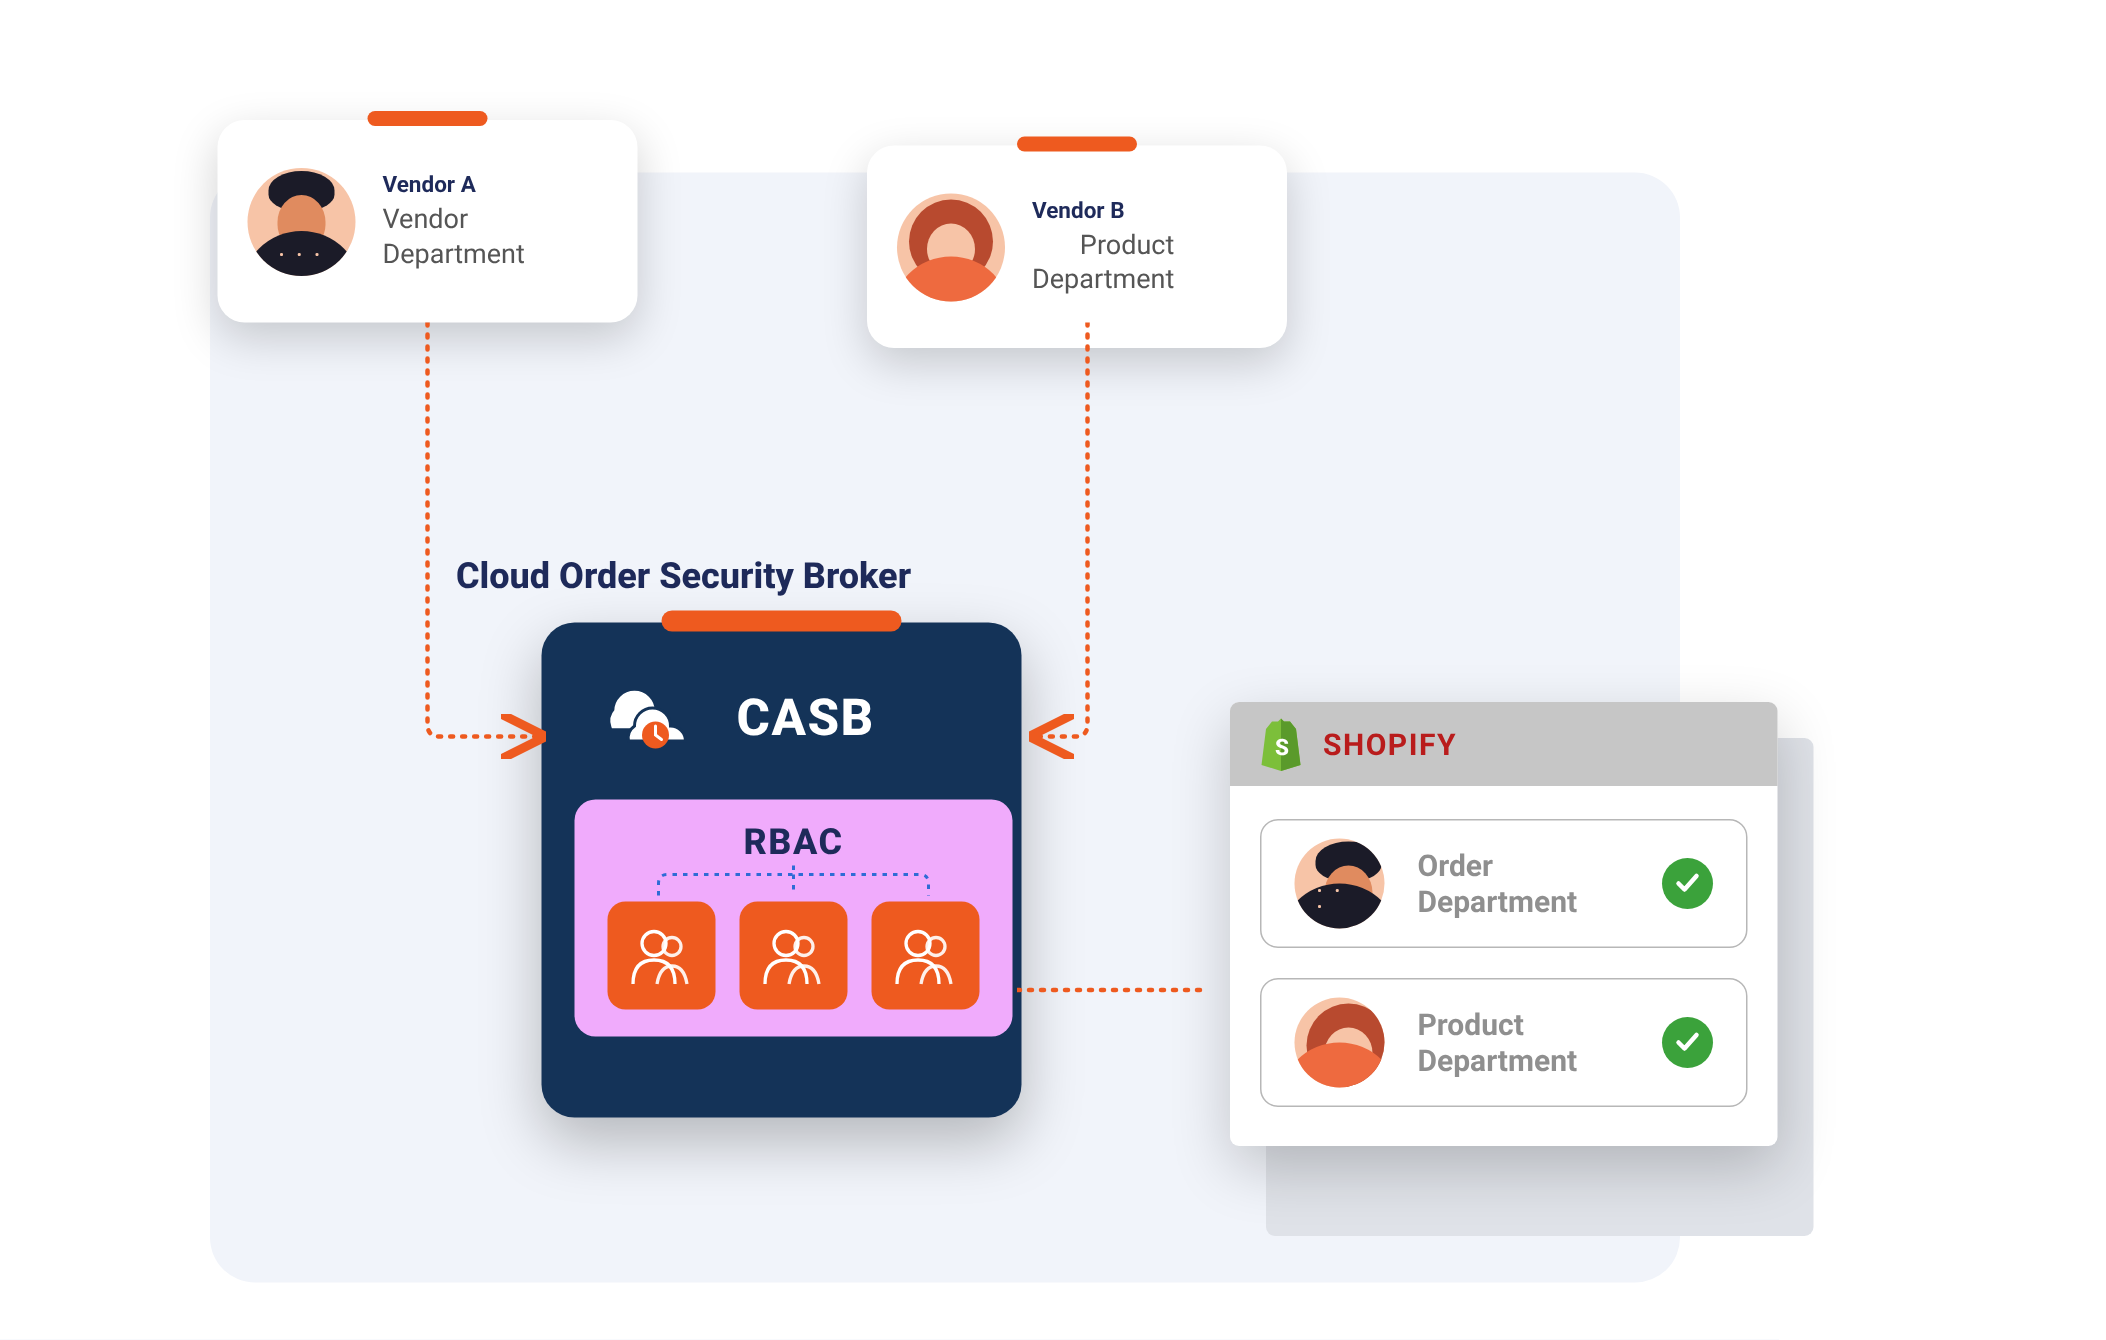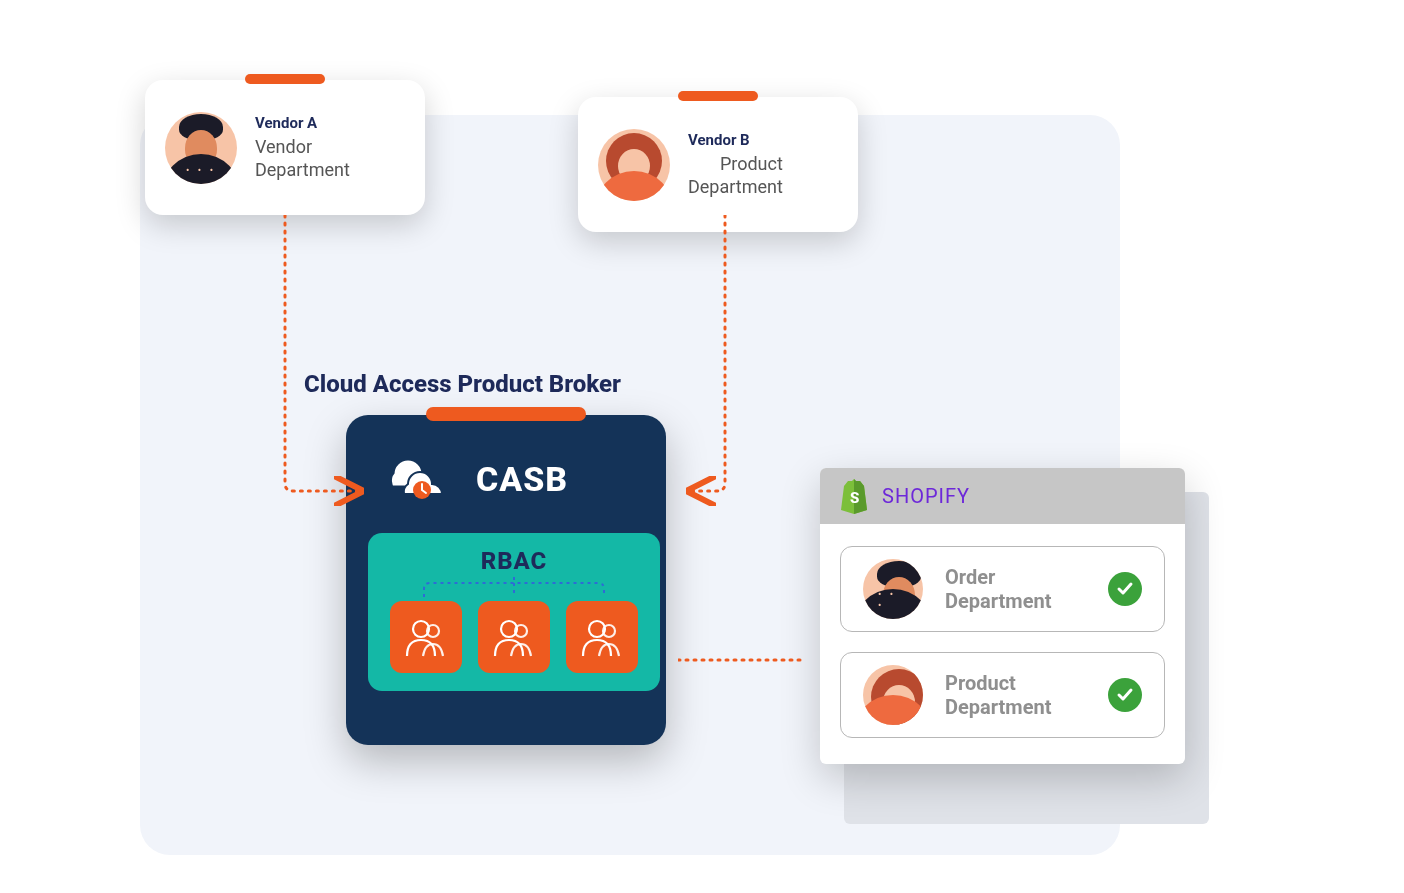--- a/index.html
+++ b/index.html
@@ -125,21 +125,21 @@
     width:80px; height:58px;
   }
   .casb-header .cloud svg { width:100%; height:100%; }
   .casb-header .label {
     font-size: 34px;
     font-weight: 800;
     letter-spacing: 1px;
   }
   .rbac-panel {
     margin: 10px 6px 0 22px;
-    background:#14b8a6;
+    background:#f0abfc;
     border-radius: 14px;
     padding: 14px 16px 18px 16px;
   }
   .rbac-panel .rbac-title {
     text-align:center;
     color:#1e2a5a;
     font-weight:800;
     font-size:24px;
     letter-spacing:1px;
   }
@@ -181,22 +181,22 @@
     height:56px;
     display:flex; align-items:center;
     padding:0 18px;
     gap:12px;
     border-radius:6px 6px 0 0;
   }
   .shopify-bag {
     width:32px; height:36px; position:relative;
   }
   .shopify-header .title {
-    color:#6d28d9;
-    font-weight:400;
+    color:#b91c1c;
+    font-weight:700;
     font-size:20px;
     letter-spacing:1px;
   }
   .shopify-body {
     padding: 22px 20px 26px 20px;
     display:flex; flex-direction:column; gap:20px;
   }
   .dept-row {
     border:1px solid #b7b7b7;
     border-radius:12px;
@@ -248,23 +248,23 @@
     <div class="face"></div>
     <div class="body"></div>
   </div>
   <div class="vendor-text">
     <div class="name">Vendor B</div>
     <div class="dept" style="white-space:pre-line;text-align:right;">Product
 Department</div>
   </div>
 </div>
 
-<div class="casb-title" style="left:304px; top:370px;">Cloud Access Product Broker</div>
-
-<div class="casb-box" style="left:346px; top:415px;">
+<div class="casb-title" style="left:304px; top:370px;">Cloud Order Security Broker</div>
+
+<div class="casb-box" style="left:361px; top:415px;">
   <div class="casb-header">
     <div class="cloud">
       <svg viewBox="0 0 80 58">
         <g fill="none" stroke="#fff" stroke-width="3">
           <path d="M20 24 a12 12 0 0 1 24 0 a10 10 0 0 1 10 10 h-36 a10 10 0 0 1 2 -10 z" fill="#fff"></path>
         </g>
         <g transform="translate(18,16)">
           <path d="M14 18 a12 12 0 0 1 24 0 a10 10 0 0 1 10 10 h-38 a10 10 0 0 1 4 -10 z" fill="#fff" stroke="#143358" stroke-width="2"></path>
           <circle cx="28" cy="24" r="9" fill="#ee5a1f"></circle>
           <path d="M28 18 v6 l4 3" stroke="#fff" stroke-width="2" fill="none" stroke-linecap="round"></path>

